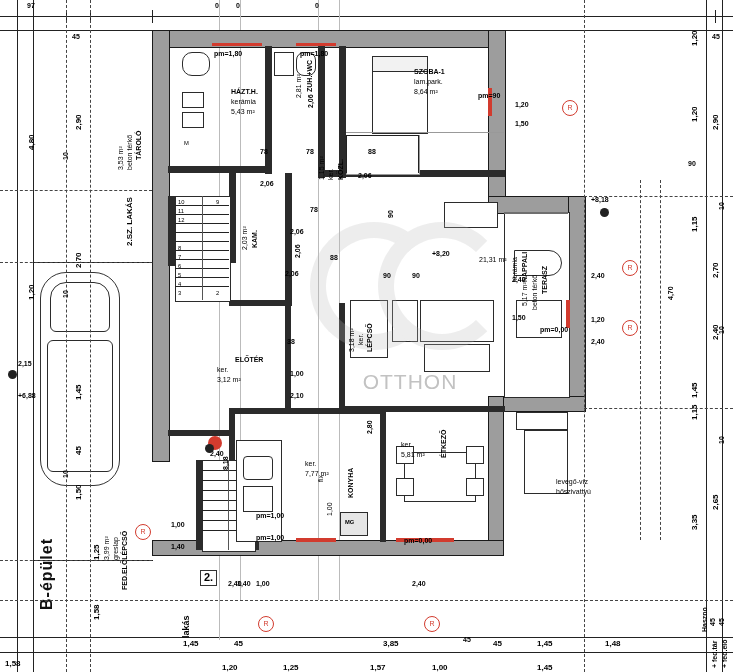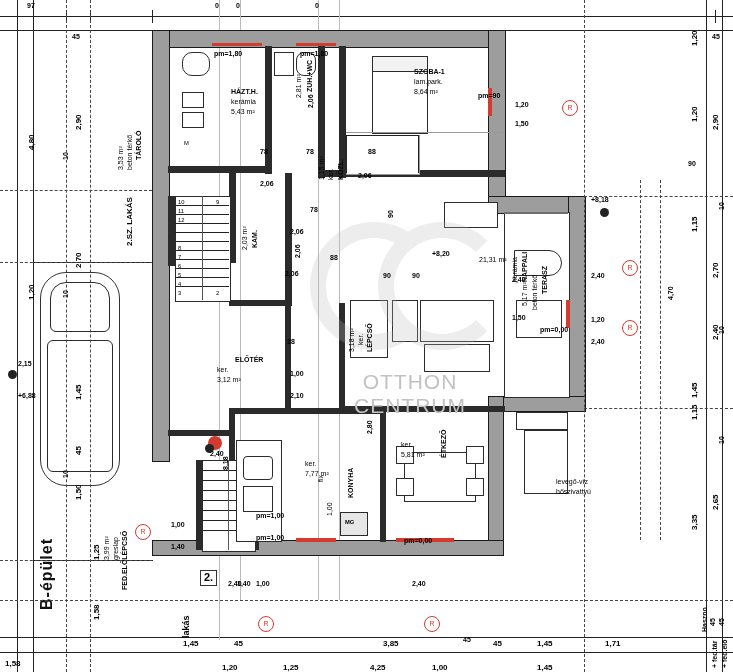--- a/index.html
+++ b/index.html
@@ -186,21 +186,20 @@
   <div class="redline" style="left:396px;top:538px;width:58px;height:4px;"></div>
   <div class="redline" style="left:296px;top:538px;width:40px;height:4px;"></div>
   <div class="redline" style="left:208px;top:436px;width:14px;height:14px;border-radius:50%;"></div>
 
   <div id="wm">
     <div class="ring r1"></div>
     <div class="ring r2"></div>
   </div>
   <div id="wmt">
     <div>OTTHON</div>
-    <div>CENTRUM</div>
   </div>
 
   <div class="txt b" style="left:231px;top:88px;">HÁZT.H.</div>
   <div class="txt" style="left:231px;top:98px;">kerámia</div>
   <div class="txt" style="left:231px;top:108px;">5,43 m²</div>
 
   <div class="txt b" style="left:306px;top:92px;transform-origin:0 0;transform:rotate(-90deg);">ZUH.+WC</div>
   <div class="txt" style="left:295px;top:98px;transform-origin:0 0;transform:rotate(-90deg);">2,81 m²</div>
 
   <div class="txt b" style="left:414px;top:68px;">SZOBA-1</div>
@@ -340,25 +339,25 @@
 
   <div class="txt b" style="left:701px;top:632px;transform-origin:0 0;transform:rotate(-90deg);">Haszno</div>
   <div class="txt b" style="left:711px;top:668px;transform-origin:0 0;transform:rotate(-90deg);">+ fed.tár</div>
   <div class="txt b" style="left:721px;top:668px;transform-origin:0 0;transform:rotate(-90deg);">+ fed.elő</div>
 
   <div class="txt b" style="left:183px;top:640px;font-size:8px;">1,45</div>
   <div class="txt b" style="left:234px;top:640px;font-size:8px;">45</div>
   <div class="txt b" style="left:383px;top:640px;font-size:8px;">3,85</div>
   <div class="txt b" style="left:493px;top:640px;font-size:8px;">45</div>
   <div class="txt b" style="left:537px;top:640px;font-size:8px;">1,45</div>
-  <div class="txt b" style="left:605px;top:640px;font-size:8px;">1,71</div>
+  <div class="txt b" style="left:605px;top:640px;font-size:8px;">1,48</div>
 
   <div class="txt b" style="left:222px;top:664px;font-size:8px;">1,20</div>
   <div class="txt b" style="left:283px;top:664px;font-size:8px;">1,25</div>
-  <div class="txt b" style="left:370px;top:664px;font-size:8px;">4,25</div>
+  <div class="txt b" style="left:370px;top:664px;font-size:8px;">1,57</div>
   <div class="txt b" style="left:432px;top:664px;font-size:8px;">1,00</div>
   <div class="txt b" style="left:537px;top:664px;font-size:8px;">1,45</div>
   <div class="txt b" style="left:5px;top:660px;font-size:8px;">1,58</div>
   <div class="txt b" style="left:463px;top:636px;font-size:7px;">45</div>
 
   <div class="txt b" style="left:182px;top:638px;transform-origin:0 0;transform:rotate(-90deg);font-size:9px;">lakás</div>
   <div class="txt b" style="left:200px;top:570px;font-size:11px;border:1px solid #333;padding:1px 3px;">2.</div>
 
   <div class="circ" style="left:562px;top:100px;width:14px;height:14px;line-height:14px;">R</div>
   <div class="circ" style="left:622px;top:260px;width:14px;height:14px;line-height:14px;">R</div>

